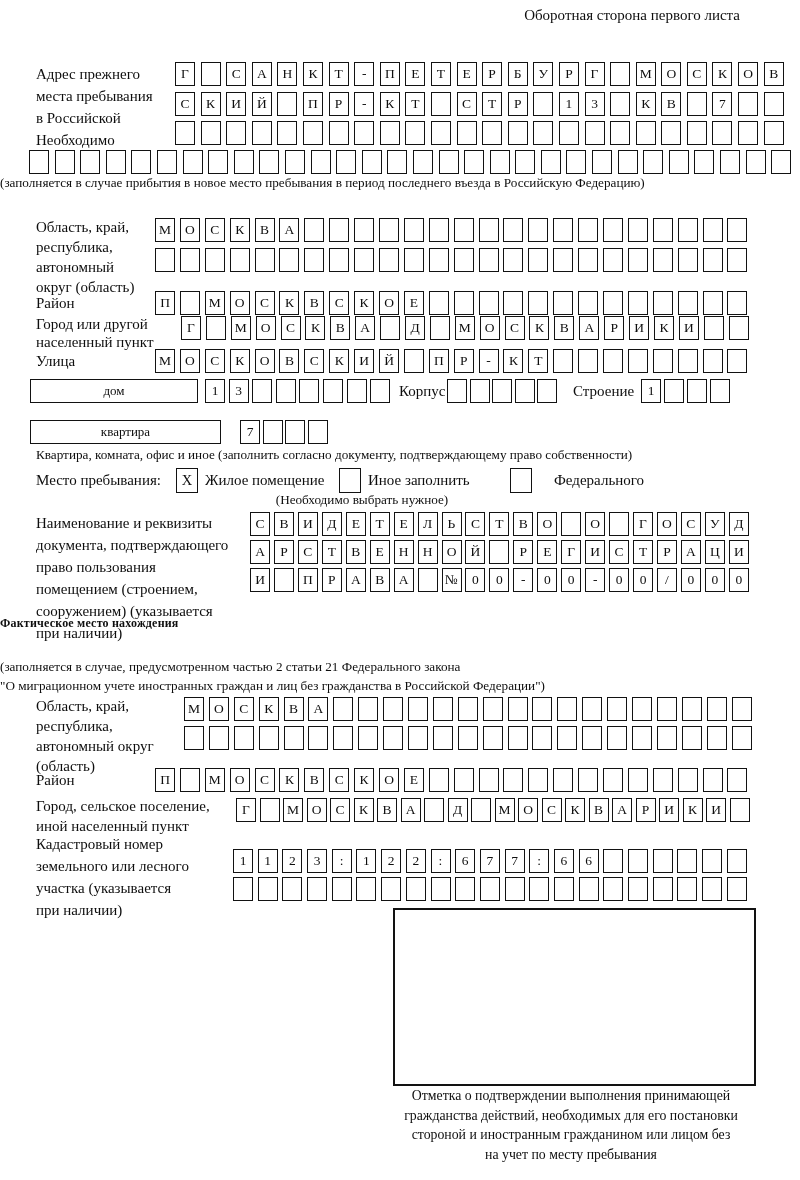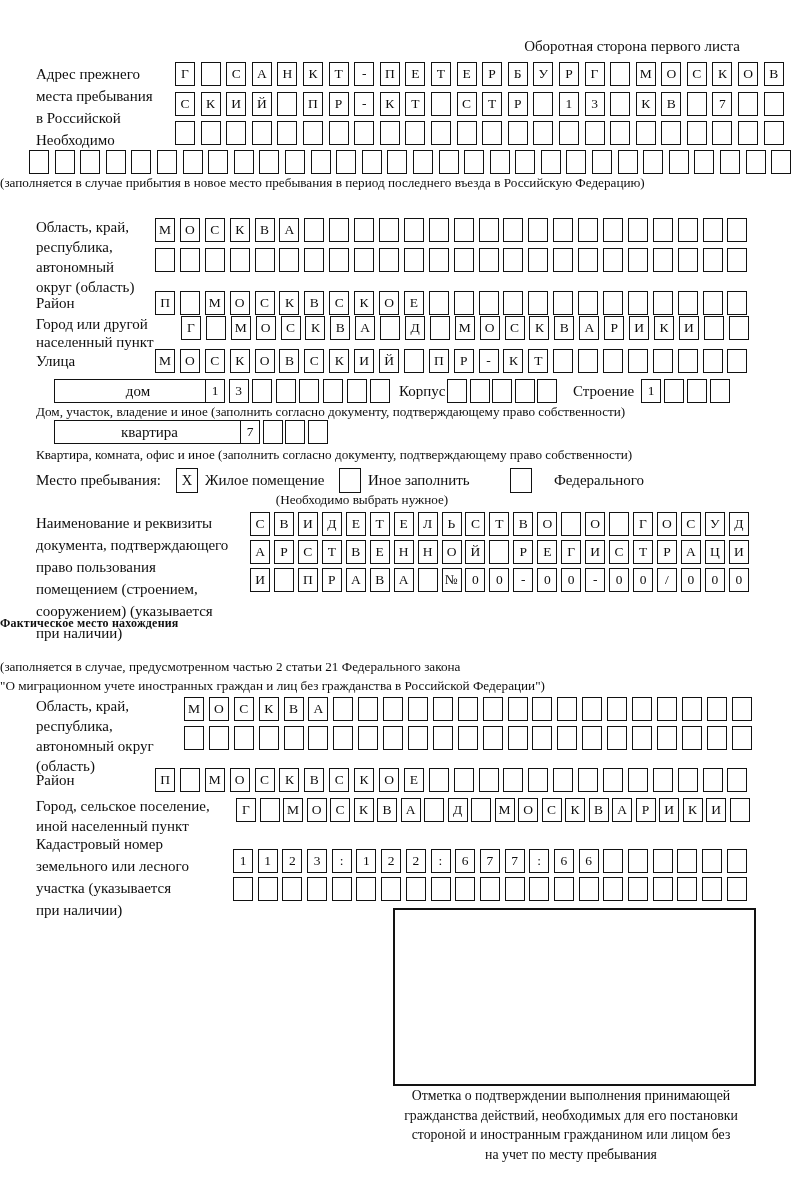--- a/index.html
+++ b/index.html
@@ -16,36 +16,36 @@
   }
   .lbl { position:absolute; font-size:15px; line-height:20px; white-space:nowrap; }
   .lbl-block { position:absolute; font-size:15px; }
   .lbl-block div { white-space:nowrap; }
   .caption { position:absolute; font-size:13.2px; white-space:nowrap; }
   .center { left:0; width:800px; text-align:left; }
   .heading { position:absolute; font-weight:bold; font-size:15.5px; letter-spacing:.2px; }
   .named-box {
     position:absolute; box-sizing:border-box; height:24px;
     border:1.7px solid #121212; background:#fff;
-    display:flex; align-items:center; justify-content:center; font-size:15px;margin-left:24px;
+    display:flex; align-items:center; justify-content:center; font-size:13px;
   }
   .checkbox {
     position:absolute; box-sizing:border-box; width:22px; height:25px;
     border:1.7px solid #121212; background:#fff;
     display:flex; align-items:center; justify-content:center; font-size:14.5px;
   }
   .big-box { position:absolute; border:2px solid #121212; background:#fff; }
   .mark-caption { position:absolute; font-size:13.8px; line-height:19.5px; text-align:center; }
 </style>
 </head>
 <body>
 
 <div class="page">
 
-  <div class="lbl" style="top:36px; right:60px; text-align:center;">Оборотная сторона первого листа</div>
+  <div class="lbl" style="top:5px; right:60px; text-align:center;">Оборотная сторона первого листа</div>
 
   <div class="lbl-block" style="left:36px; top:63px; line-height:22px;">
     <div>Адрес прежнего</div>
     <div>места пребывания</div>
     <div>в Российской</div>
     <div>Необходимо</div>
   </div>
   <div class="grid-row" style="left:175px; top:62px; gap:5.6px;">
       <span class="cell">Г</span>
       <span class="cell"></span>
@@ -323,21 +323,20 @@
       <span class="cell"></span>
       <span class="cell"></span>
     </div>
   <div class="lbl" style="left:573px; top:381px;">Строение</div>
   <div class="grid-row" style="left:641px; top:379px; gap:3px;">
       <span class="cell">1</span>
       <span class="cell"></span>
       <span class="cell"></span>
       <span class="cell"></span>
     </div>
-  <div class="caption" style="left:36px; top:404px;">Дом, участок, владение и иное (заполнить согласно документу, подтверждающему право собственности)</div>
 
   <div class="named-box" style="left:30px; top:420px; width:191px;">квартира</div>
   <div class="grid-row" style="left:240px; top:420px; gap:2.5px;">
       <span class="cell">7</span>
       <span class="cell"></span>
       <span class="cell"></span>
       <span class="cell"></span>
     </div>
   <div class="caption" style="left:36px; top:447px;">Квартира, комната, офис и иное (заполнить согласно документу, подтверждающему право собственности)</div>
 

